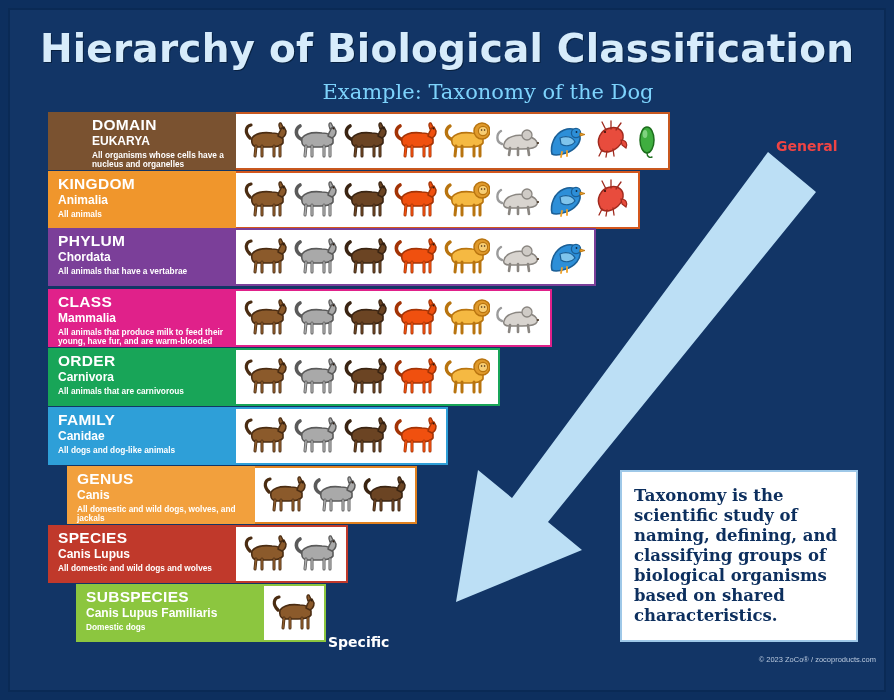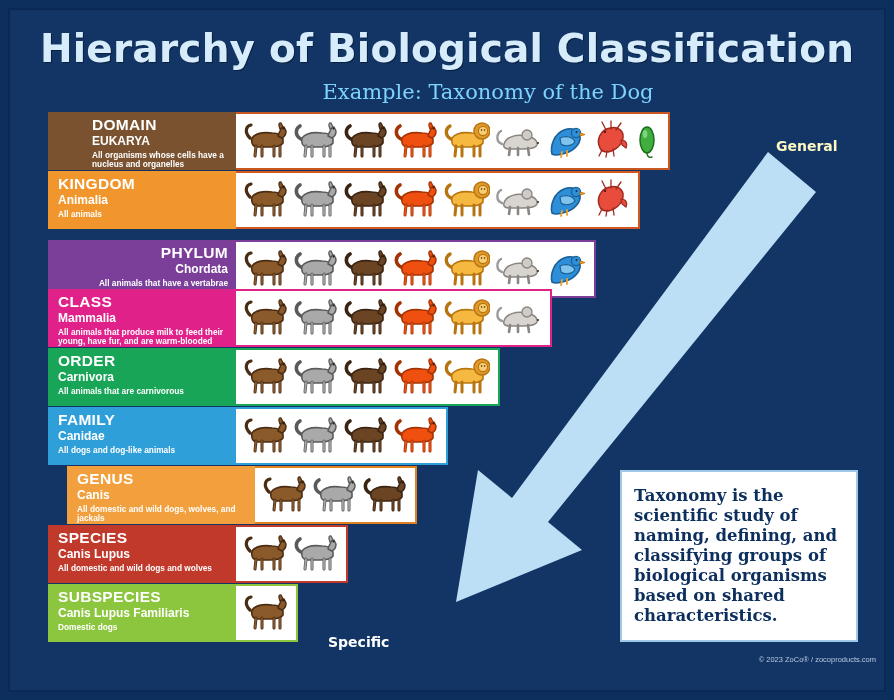--- a/index.html
+++ b/index.html
@@ -96,21 +96,21 @@
     padding-left: 6px;
     gap: 4px;
   }
   .animal {
     flex: 0 0 auto;
   }
 
   
   .side-label {
     position: absolute;
-    color: #fef9c3;
+    color: #ef4444;
     font-size: 14px;
     font-weight: bold;
     font-family: "DejaVu Sans", sans-serif;
   }
   #general-label { left: 776px; top: 138px; }
   #specific-label { left: 328px; top: 634px; color:#ffffff; }
 
   
   #arrow-wrap {
     position: absolute;
@@ -311,21 +311,21 @@
             </svg></span>
           <span class="animal"><svg width="40" height="42" viewBox="0 0 40 42">
               <path d="M10,30 C6,22 10,12 20,10 C28,8 34,13 33,20 C32,27 25,33 18,34 C14,34 11,33 10,30 Z" fill="#e84c3d" stroke="#a02a1e" stroke-width="1.5"></path>
               <path d="M16,12 L12,4 M21,11 L21,3 M26,12 L31,5" stroke="#a02a1e" stroke-width="1.3" fill="none" stroke-linecap="round"></path>
               <path d="M12,32 L9,38 M17,33 L16,39 M23,31 L24,38" stroke="#a02a1e" stroke-width="1.3" stroke-linecap="round"></path>
               <path d="M31,22 C36,22 38,26 36,30 L32,27 Z" fill="#e84c3d" stroke="#a02a1e" stroke-width="1.2"></path>
               <circle cx="15" cy="14" r="1.1" fill="#3a0f0a"></circle>
             </svg></span>
         </div>
       </div>
-      <div class="row" style="top: 240px; text-align: right;">
+      <div class="row" style="top: 228px;">
         <div class="rank-box" style="background: rgb(123, 63, 153);">
           <div class="rank-name">PHYLUM</div>
           <div class="rank-taxon">Chordata</div>
           <div class="rank-desc">All animals that have a vertabrae</div>
         </div>
         <div class="animal-strip" style="border-color: rgb(123, 63, 153); width: 360px;">
           <span class="animal"><svg width="46" height="42" viewBox="0 0 46 42">
               <path d="M8,20 C2,14 4,8 9,7" fill="none" stroke="#4a2c12" stroke-width="3.2" stroke-linecap="round"></path>
               <path d="M10,20 C14,15 22,14 30,15 C36,15 40,17 41,21 L41,25 C39,28 34,29 28,29 L14,29 C11,28 9,25 10,20 Z" fill="#8b5a2b" stroke="#4a2c12" stroke-width="1.6" stroke-linejoin="round"></path>
               <path d="M14,28 L13,38 M20,28 L20,38 M32,28 L32,38 M38,28 L38,38" stroke="#4a2c12" stroke-width="3" stroke-linecap="round" fill="none"></path>
@@ -604,21 +604,21 @@
               <path d="M10,20 C14,15 22,14 30,15 C36,15 40,17 41,21 L41,25 C39,28 34,29 28,29 L14,29 C11,28 9,25 10,20 Z" fill="#a9a9a9" stroke="#5a5a5a" stroke-width="1.6" stroke-linejoin="round"></path>
               <path d="M14,28 L13,38 M20,28 L20,38 M32,28 L32,38 M38,28 L38,38" stroke="#5a5a5a" stroke-width="3" stroke-linecap="round" fill="none"></path>
               <path d="M14,28 L13,38 M20,28 L20,38 M32,28 L32,38 M38,28 L38,38" stroke="#a9a9a9" stroke-width="1.6" stroke-linecap="round" fill="none"></path>
               <path d="M36,18 C38,12 40,9 42,9 L44,13 C44,17 42,19 40,20 Z" fill="#a9a9a9" stroke="#5a5a5a" stroke-width="1.5" stroke-linejoin="round"></path>
               <path d="M38,11 C36,7 37,4 39,5 L41,9 Z" fill="#a9a9a9" stroke="#5a5a5a" stroke-width="1.3"></path>
               <circle cx="41.5" cy="10.5" r="0.9" fill="#2b1b10"></circle>
             </svg></span>
         </div>
       </div>
       <div class="row" style="top: 584px;">
-        <div class="rank-box" style="background: rgb(140, 198, 63);">
+        <div class="rank-box" style="background: rgb(140, 198, 63); margin-left: 28px;">
           <div class="rank-name">SUBSPECIES</div>
           <div class="rank-taxon">Canis Lupus Familiaris</div>
           <div class="rank-desc">Domestic dogs</div>
         </div>
         <div class="animal-strip" style="border-color: rgb(140, 198, 63); width: 62px;">
           <span class="animal"><svg width="46" height="42" viewBox="0 0 46 42">
               <path d="M8,20 C2,14 4,8 9,7" fill="none" stroke="#4a2c12" stroke-width="3.2" stroke-linecap="round"></path>
               <path d="M10,20 C14,15 22,14 30,15 C36,15 40,17 41,21 L41,25 C39,28 34,29 28,29 L14,29 C11,28 9,25 10,20 Z" fill="#8b5a2b" stroke="#4a2c12" stroke-width="1.6" stroke-linejoin="round"></path>
               <path d="M14,28 L13,38 M20,28 L20,38 M32,28 L32,38 M38,28 L38,38" stroke="#4a2c12" stroke-width="3" stroke-linecap="round" fill="none"></path>
               <path d="M14,28 L13,38 M20,28 L20,38 M32,28 L32,38 M38,28 L38,38" stroke="#8b5a2b" stroke-width="1.6" stroke-linecap="round" fill="none"></path>

